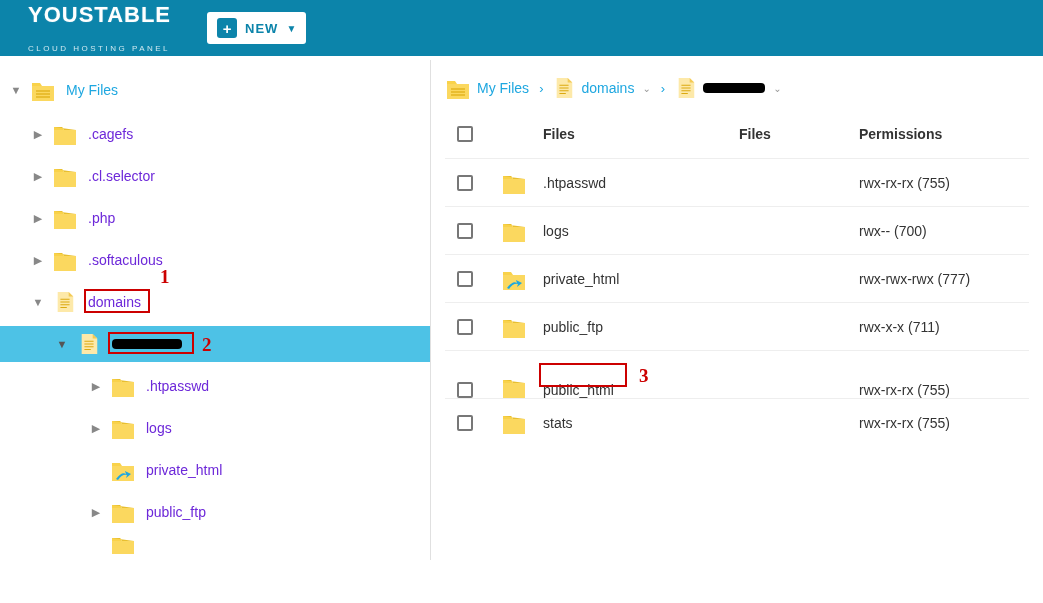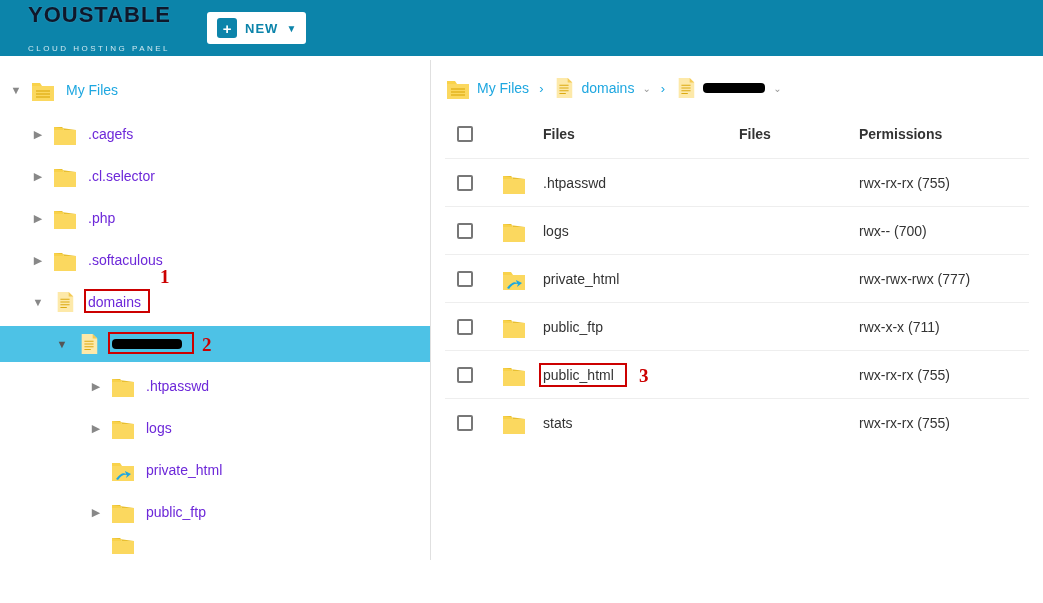--- a/index.html
+++ b/index.html
@@ -12,21 +12,21 @@
       align-items: center;
       padding: 0 28px;
     }
     .logo-block { display: flex; flex-direction: column; margin-right: 36px; }
     .logo-main {
       font-family: "Arial Black", Arial, sans-serif;
       font-weight: 900;
       font-size: 22px;
       letter-spacing: 1px;
       line-height: 1;
-      color: #0f172a;
+      color: #ffffff;
       text-shadow: 0 0 2px rgba(255,255,255,0.2);
     }
     .logo-sub {
       font-size: 8px;
       letter-spacing: 2.5px;
       color: #cfe8f0;
       margin-top: 18px;
     }
     .new-btn {
       background: #fff;
@@ -454,21 +454,21 @@
               <svg width="26" height="24" viewBox="0 0 26 24">
                 <use href="#svg-folder"></use>
               </svg>
             </span>
           </div>
         <div class="col-name">public_ftp</div>
         <div class="col-size"></div>
         <div class="col-perm">rwx-x-x (711)</div>
       </div>
 
-      <div class="tr-row" style="position:relative;">
+      <div class="tr-row" style="position:relative;align-items:flex-end;">
         <div class="col-check">
             <div class="chk"></div>
           </div>
         <div class="col-icon">
             <span class="folder-icon" style="margin:0;">
               <svg width="26" height="24" viewBox="0 0 26 24">
                 <use href="#svg-folder"></use>
               </svg>
             </span>
           </div>

